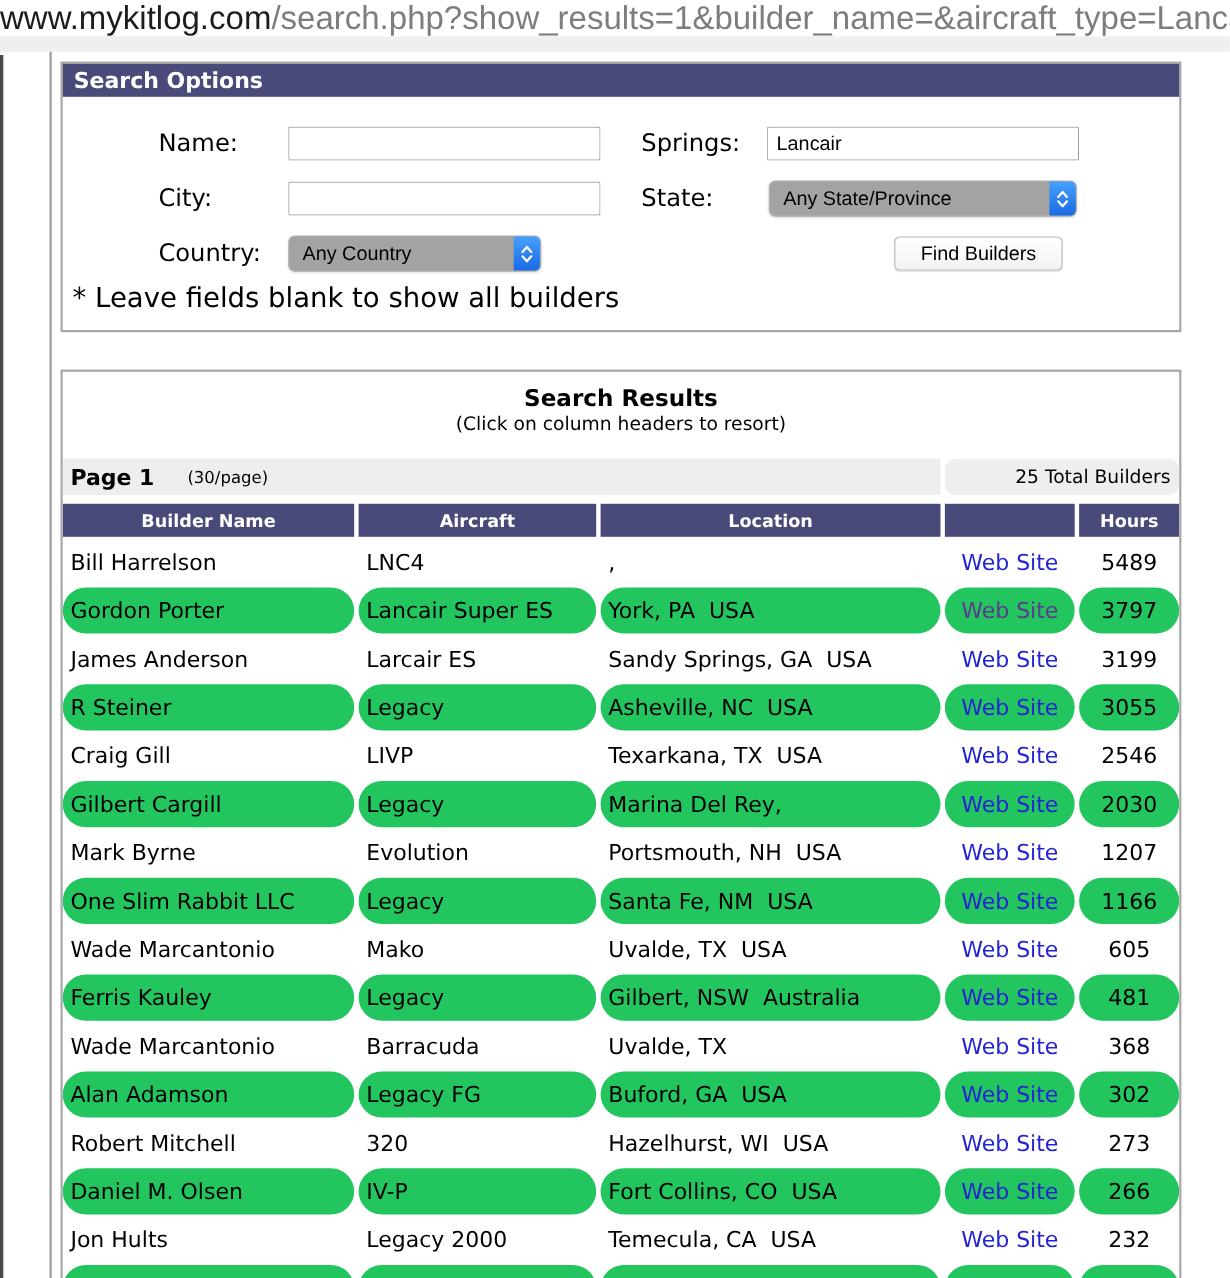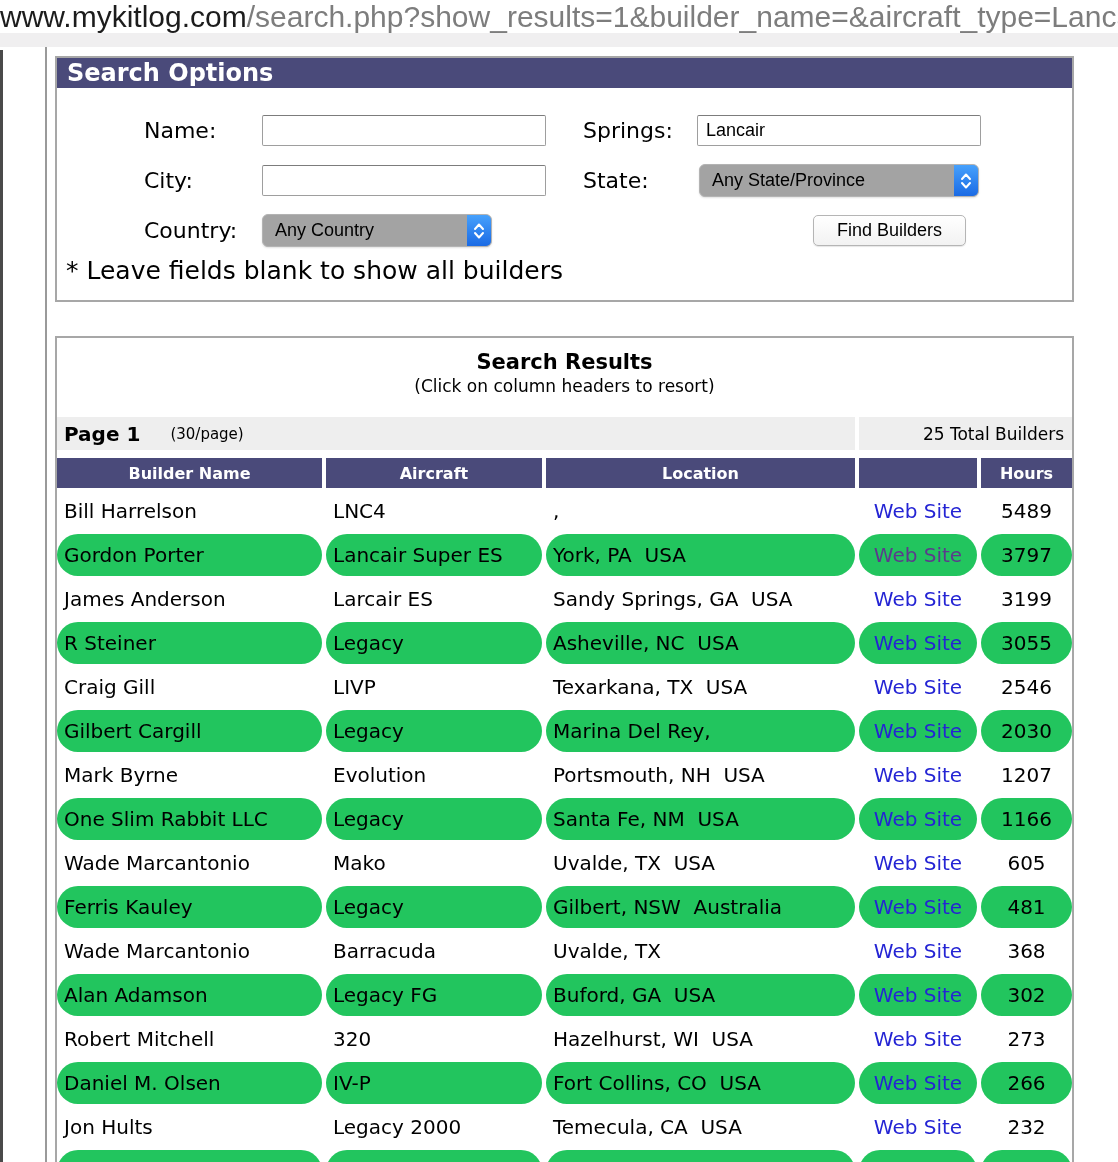--- a/index.html
+++ b/index.html
@@ -16,21 +16,21 @@
   .chrome-band { position:absolute; left:0; top:33px; width:1118px; height:14px; background:#f0eff0; }
   .window-edge { position:absolute; left:0; top:50px; width:3px; height:1112px; background:#4a4a4a; }
   .page-border-left { position:absolute; left:45px; top:47px; width:2px; height:1115px; background:#9a9a9a; }
 
   
   .panel { position:absolute; background:#fff; border:2px solid #a7a7a7; }
   #options-box { left:55px; top:56px; width:1019px; height:246px; }
   #results-box { left:55px; top:336px; width:1019px; height:832px; overflow:hidden; }
 
   .panel-header { height:30px; background:#4a4a7a; color:#fff; font-weight:bold;
-                  font-size:24px; line-height:30px; padding-left:10px; }
+                  font-size:20px; line-height:30px; padding-left:10px; }
 
   
   .form-label { position:absolute; font-size:22px; line-height:26px; color:#000;
                 font-family:"DejaVu Sans", sans-serif; }
   .text-input { position:absolute; height:31px; border:1px solid #9e9e9e; border-top-color:#7c7c7c;
                 border-radius:2px; font-size:18px; padding:0 8px;
                 font-family:"Liberation Sans", sans-serif; color:#000; background:#fff; }
   .mac-select { position:absolute; height:33px; background:#a3a3a3; border:1px solid #b3b3b3;
                 border-radius:6px; box-shadow:0 1px 2px rgba(0,0,0,.12);
                 display:flex; align-items:center; cursor:default; }
@@ -45,21 +45,21 @@
                 font-size:18px; font-family:"Liberation Sans", sans-serif; color:#000;
                 text-align:center; cursor:pointer; }
   .note { position:absolute; left:9px; top:198px; font-size:25px; color:#000; }
 
   
   .results-title { margin-top:12px; height:26px; text-align:center; font-size:21px; font-weight:bold; color:#000; }
   .results-sub   { height:22px; text-align:center; font-size:17px; color:#000; }
   .pagination { margin-top:19px; height:33px; display:flex; gap:4px; }
   .pg-left  { flex:0 0 798px; background:#eeeeee; display:flex; align-items:center; padding-left:7px; }
   .pg-right { flex:1; background:#eeeeee; display:flex; align-items:center; justify-content:flex-end;
-              padding-right:8px; font-size:17px; color:#000; }
+              padding-right:8px; font-size:17px; color:#000;border-radius:10px; }
   .pg-page { font-size:20px; font-weight:bold; color:#000; }
   .pg-per  { font-size:15px; color:#000; margin-left:30px; }
 
   .results-table { margin-top:8px; display:grid;
                    grid-template-columns:265px 216px 309px 118px 91px;
                    column-gap:4px; row-gap:2px; }
   .th { height:30px; background:#4a4a7a; color:#fff; font-weight:bold; font-size:16px;
         display:flex; align-items:center; justify-content:center; }
   .td { height:42px; font-size:20px; color:#000; display:flex; align-items:center;
         background:#fff; white-space:pre; overflow:hidden; }

